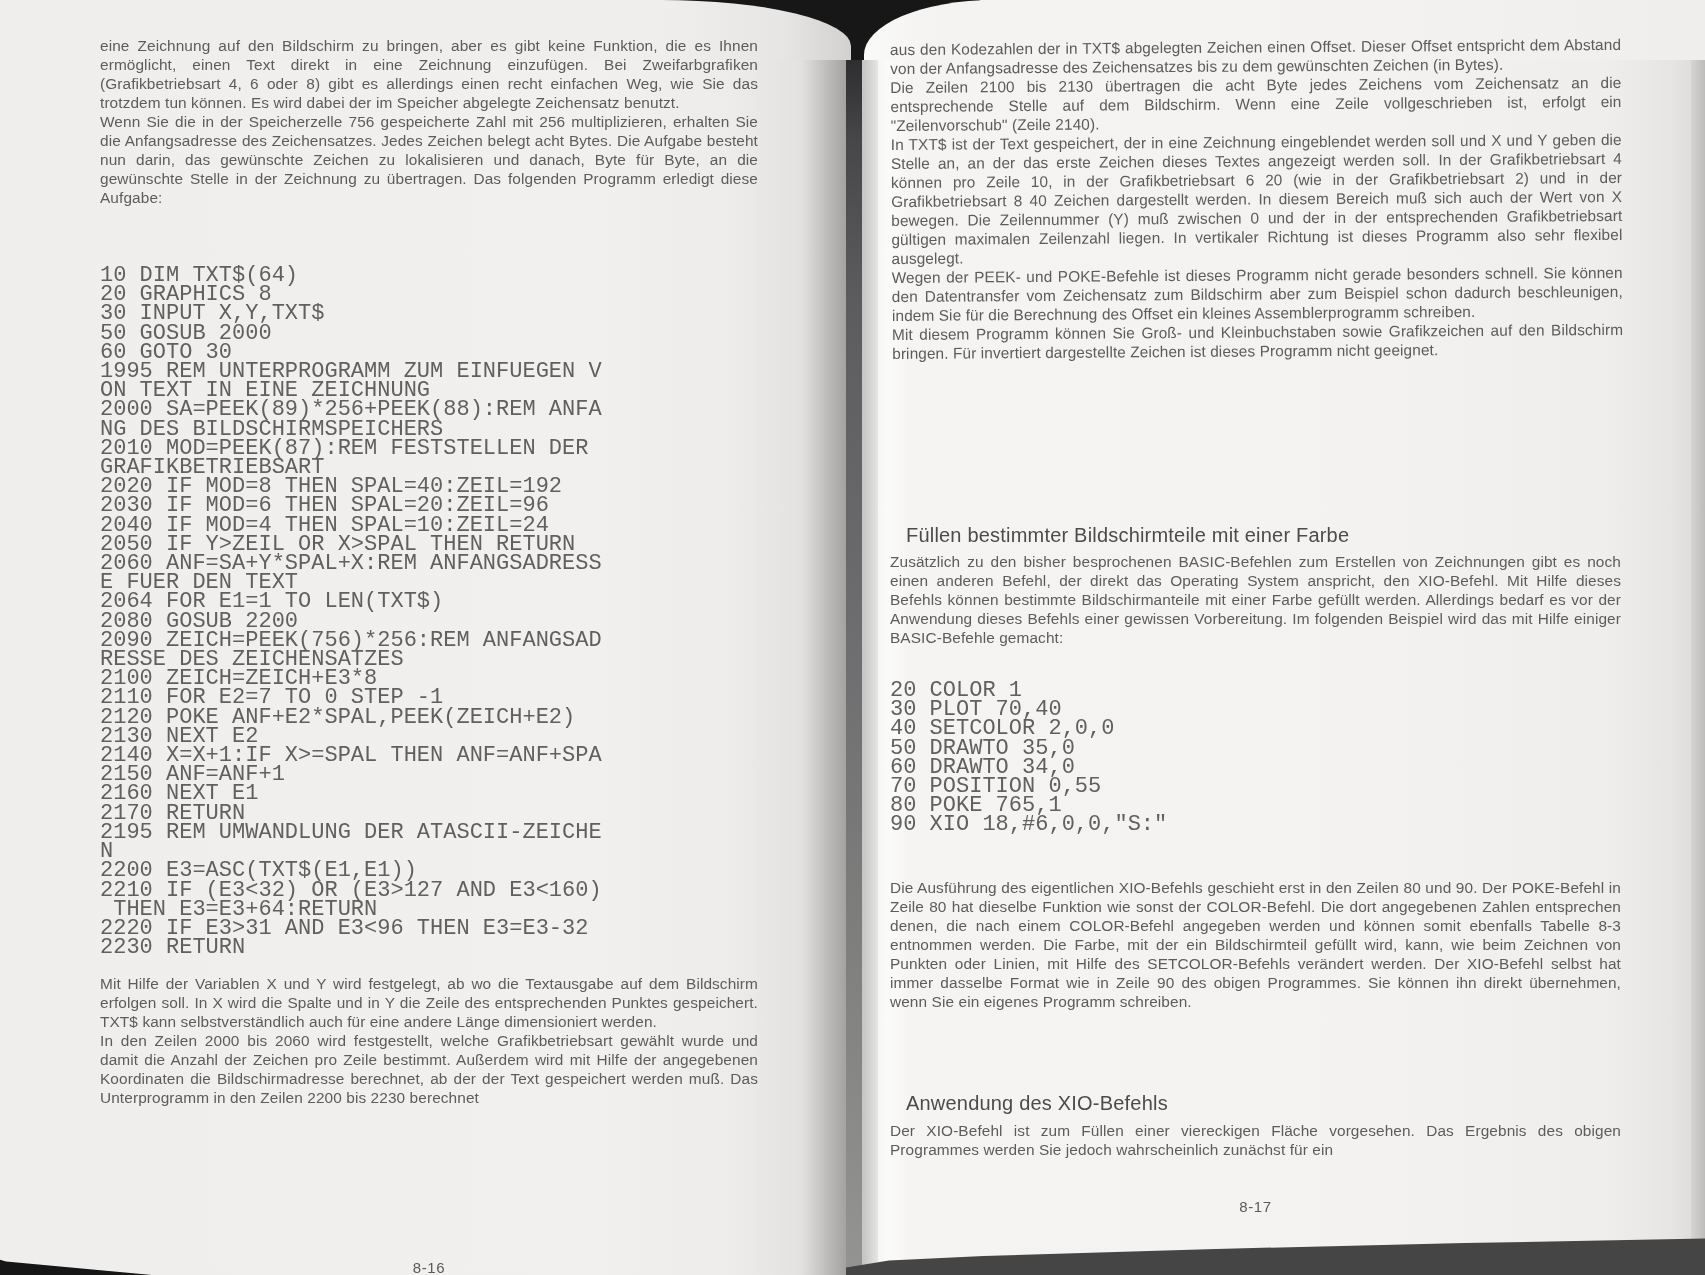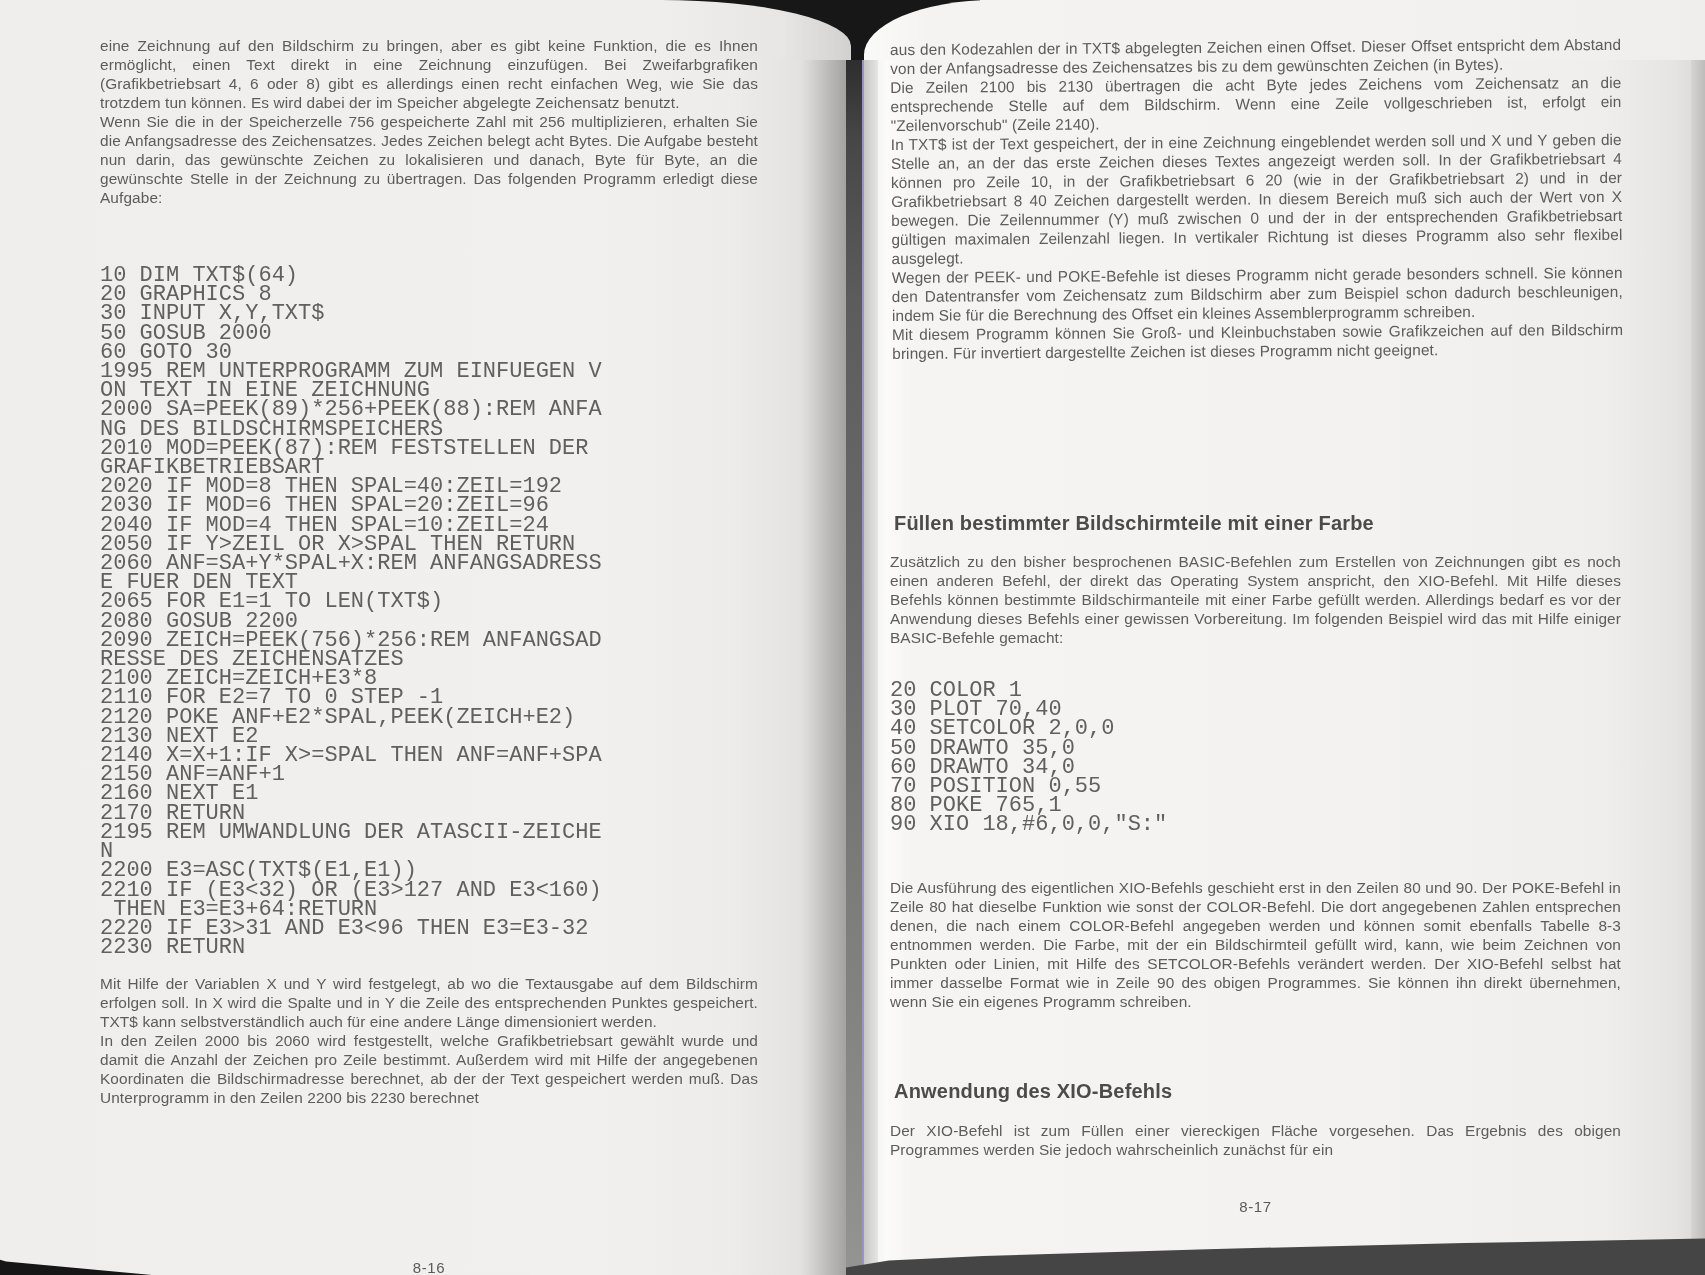--- a/index.html
+++ b/index.html
@@ -1,18 +1,18 @@
 <!DOCTYPE html>
 <html><head>
 <meta charset="utf-8">
 <style>
   html, body { margin:0; padding:0; background:#cfcecc; }
   .scan {
     position:relative; width:1705px; height:1275px; overflow:hidden;
-    background:#c4b5fd;
+    background:#ffffff;
     font-family:"Liberation Sans", sans-serif;
   }
   
   .page { position:absolute; top:0; height:1275px; z-index:1; }
   .page-left {
     left:0; width:851px;
     background:linear-gradient(to right,#efeeec 0%,#f1f0ee 70%,#eeede b 86%,#e3e2e0 95%,#cdccca 100%);
     background:linear-gradient(to right,#efeeec 0%,#f1f0ee 70%,#edecea 86%,#e2e1df 95%,#cdccca 100%);
   }
   .page-right {
@@ -51,21 +51,21 @@
   p.body {
     margin:0; font-size:15.4px; line-height:19px; text-align:justify;
     color:#5c5c5c; letter-spacing:0.1px;
   }
   .code { color:#606060; }
   .code-line {
     font-family:"Liberation Mono", monospace; white-space:pre;
     font-size:22px; line-height:19.2px;
   }
   .heading {
-    margin:4px; font-size:20px; font-weight:bold; color:#4b4b4b; letter-spacing:0.2px;
+    margin:16px; font-size:20px; font-weight:normal; color:#4b4b4b; letter-spacing:0.2px;
     font-family:"Liberation Sans", sans-serif;
   }
   .page-num { position:absolute; width:100%; text-align:center; font-size:15px; color:#5a5a5a; letter-spacing:0.6px; }
   .skew-top { transform:rotate(-0.4deg); transform-origin:0 0; }
 
   .lp-top    { top:36px; }
   .lp-code   { top:266px; }
   .lp-bottom { top:974px; }
   .lp-num    { top:1259px; }
 
@@ -117,21 +117,21 @@
         <div class="code-line">2000 SA=PEEK(89)*256+PEEK(88):REM ANFA</div>
         <div class="code-line">NG DES BILDSCHIRMSPEICHERS</div>
         <div class="code-line">2010 MOD=PEEK(87):REM FESTSTELLEN DER</div>
         <div class="code-line">GRAFIKBETRIEBSART</div>
         <div class="code-line">2020 IF MOD=8 THEN SPAL=40:ZEIL=192</div>
         <div class="code-line">2030 IF MOD=6 THEN SPAL=20:ZEIL=96</div>
         <div class="code-line">2040 IF MOD=4 THEN SPAL=10:ZEIL=24</div>
         <div class="code-line">2050 IF Y&gt;ZEIL OR X&gt;SPAL THEN RETURN</div>
         <div class="code-line">2060 ANF=SA+Y*SPAL+X:REM ANFANGSADRESS</div>
         <div class="code-line">E FUER DEN TEXT</div>
-        <div class="code-line">2065 FOR E1=1 TO LEN(TXT$)</div>
+        <div class="code-line">2064 FOR E1=1 TO LEN(TXT$)</div>
         <div class="code-line">2080 GOSUB 2200</div>
         <div class="code-line">2090 ZEICH=PEEK(756)*256:REM ANFANGSAD</div>
         <div class="code-line">RESSE DES ZEICHENSATZES</div>
         <div class="code-line">2100 ZEICH=ZEICH+E3*8</div>
         <div class="code-line">2110 FOR E2=7 TO 0 STEP -1</div>
         <div class="code-line">2120 POKE ANF+E2*SPAL,PEEK(ZEICH+E2)</div>
         <div class="code-line">2130 NEXT E2</div>
         <div class="code-line">2140 X=X+1:IF X&gt;=SPAL THEN ANF=ANF+SPA</div>
         <div class="code-line">2150 ANF=ANF+1</div>
         <div class="code-line">2160 NEXT E1</div>

